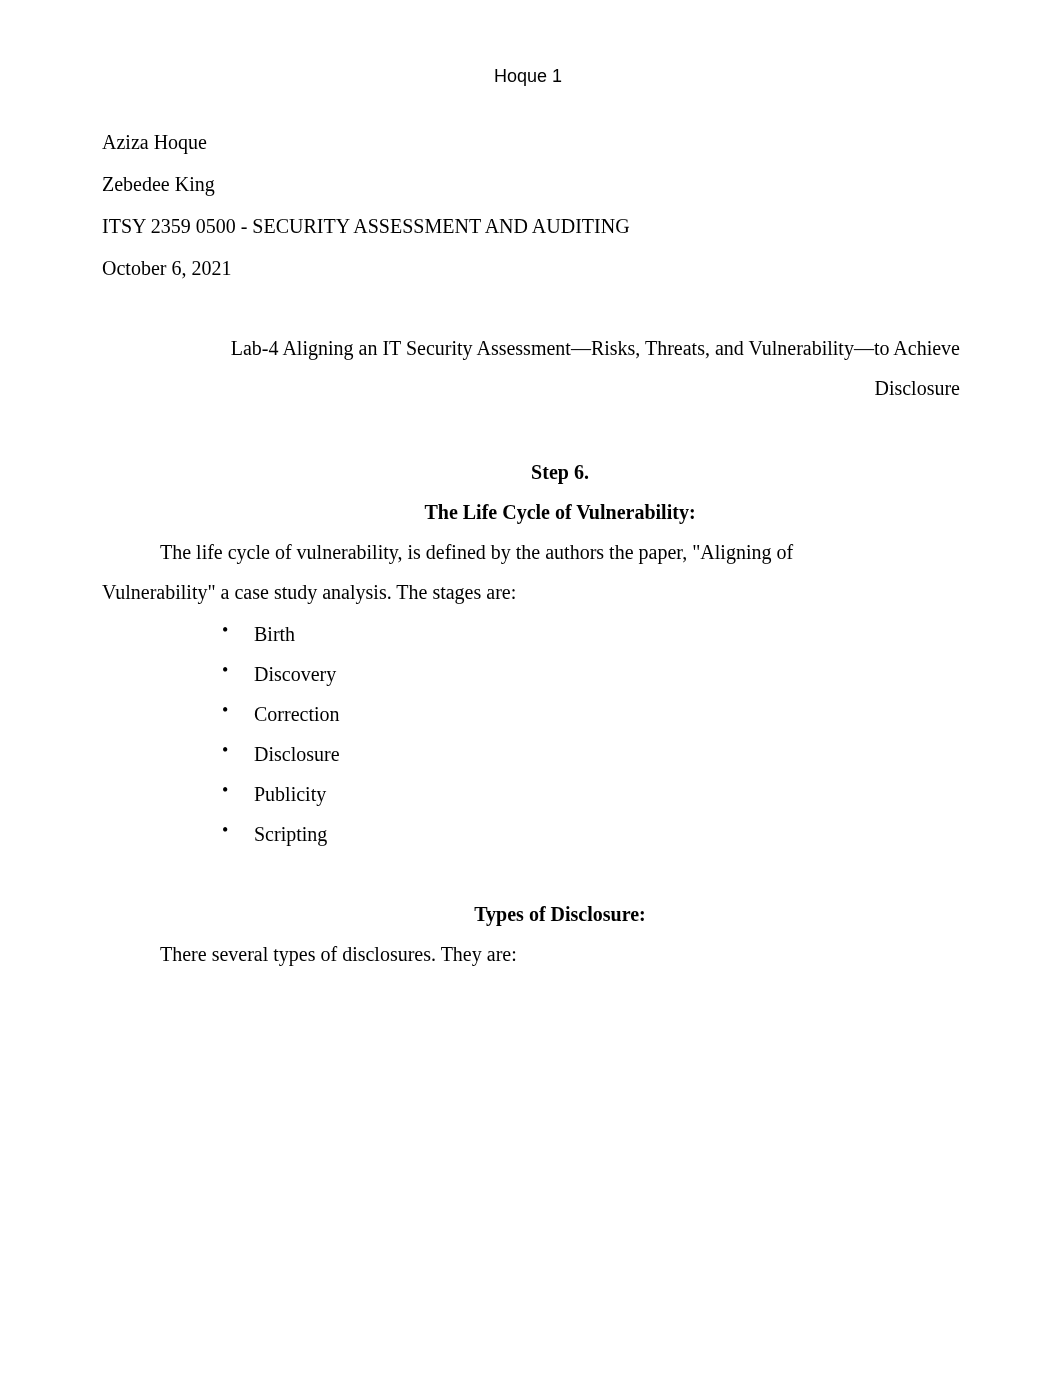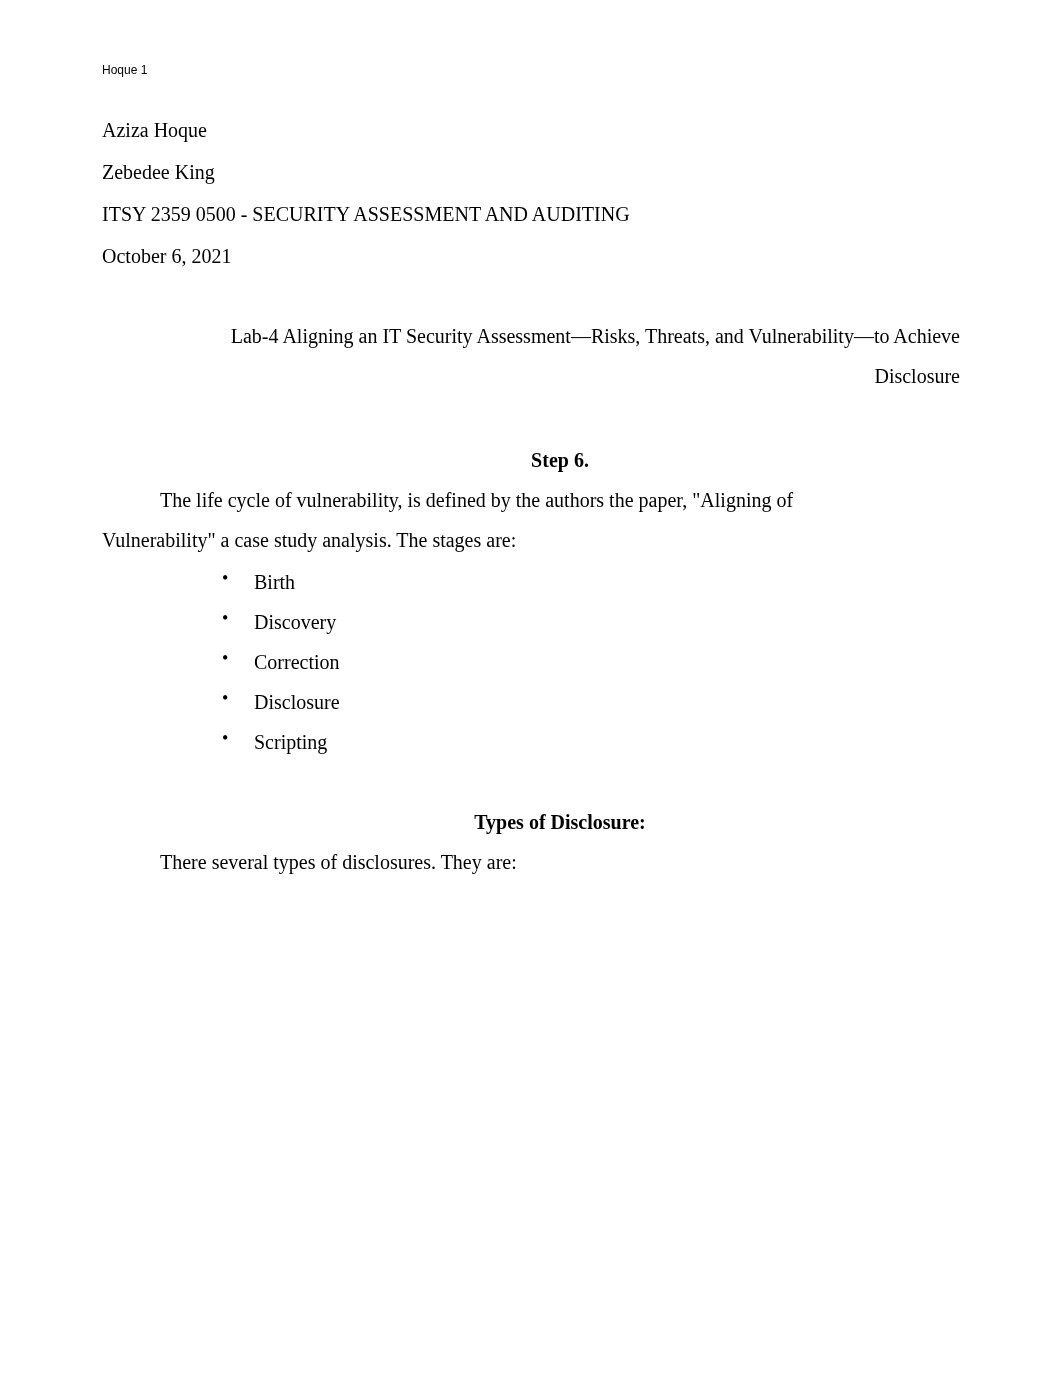--- a/index.html
+++ b/index.html
@@ -7,22 +7,22 @@
   body {
     background: #ffffff;
     font-family: "Times New Roman", Times, serif;
     color: #000000;
     font-size: 20px;
     line-height: 2.0;
     padding: 58px 102px 80px 102px;
   }
   .running-head {
     font-family: Arial, Helvetica, sans-serif;
-    font-size: 12px;
-    text-align: left;
+    font-size: 18px;
+    text-align: center;
     margin-bottom: 28px;
     padding-right: 6px;
   }
   .meta-line { margin-bottom: 2px; }
   .title-block {
     margin-top: 40px;
     text-align: right;
   }
   .title-line1, .title-line2 { display: block; }
   .section {
@@ -66,29 +66,31 @@
 <div class="meta-line">October 6, 2021</div>
 
 <div class="title-block">
   <span class="title-line1">Lab-4 Aligning an IT Security Assessment—Risks, Threats, and Vulnerability—to Achieve</span>
   <span class="title-line2">Disclosure</span>
 </div>
 
 <div class="section">
   <div class="indent-block bold">Step 6.</div>
 
+  <div class="indent-block bold">The Life Cycle of Vulnerability:</div>
 
   <div class="body-para">The life cycle of vulnerability, is defined by the authors the paper, "Aligning of</div>
   <div class="body-para-noindent">Vulnerability" a case study analysis. The stages are:</div>
 
   <ul class="bullets">
     <li>Birth</li>
     <li>Discovery</li>
     <li>Correction</li>
     <li>Disclosure</li>
+    <li>Publicity</li>
     <li>Scripting</li>
   </ul>
 
   <div style="height:40px"></div>
 
   <div class="indent-block bold">Types of Disclosure:</div>
 
   <div class="body-para">There several types of disclosures. They are:</div>
 </div>
 

